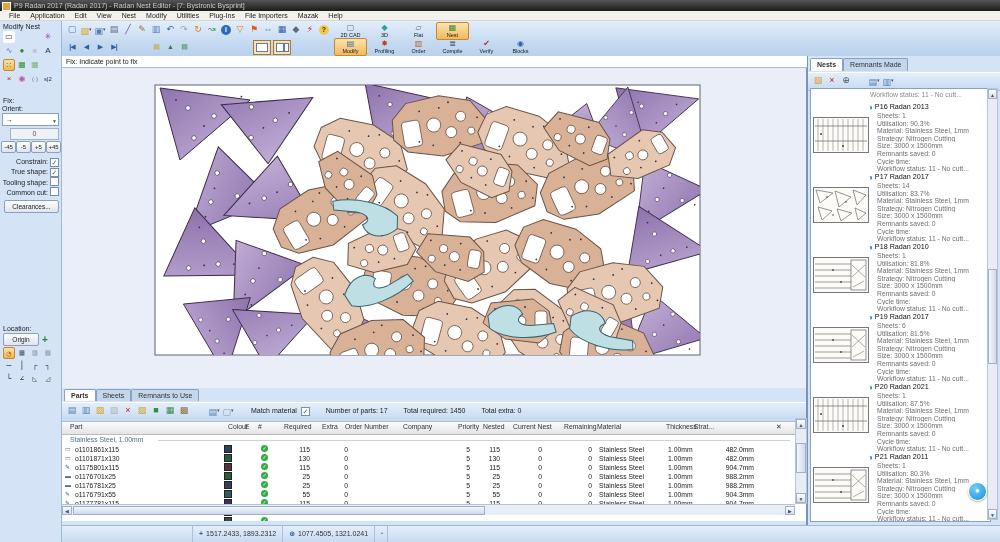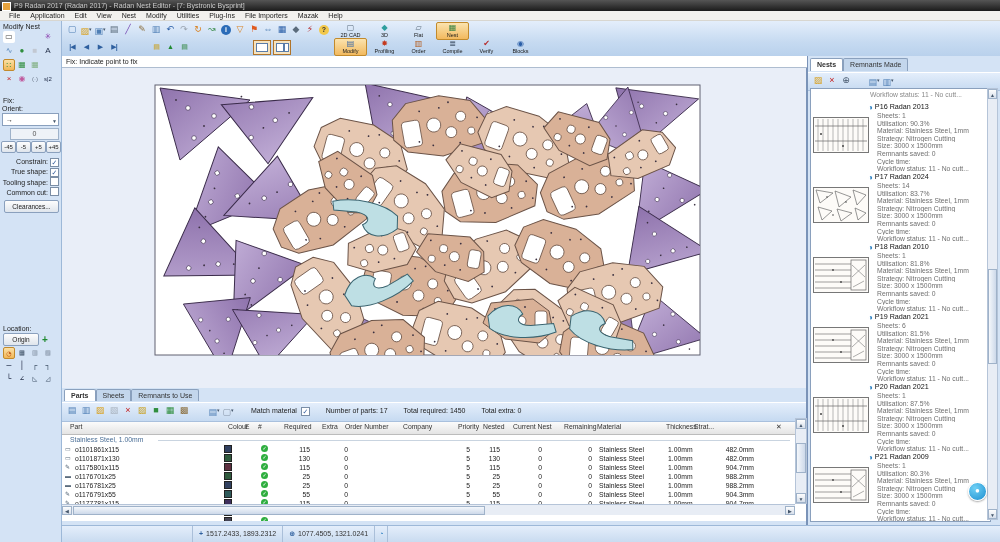--- a/index.html
+++ b/index.html
@@ -761,21 +761,21 @@
           <div class="nline">Workflow status: 11 - No cutt...</div>
         </div>
         <div class="nentry">
           <div class="nthumb"><svg width="56" height="36" viewBox="0 0 56 36">
               <rect x="0.5" y="0.5" width="55" height="35" fill="#fdfbf8" stroke="#777"></rect>
               <path d="M3,3 L20,6 L7,16 Z M22,4 L38,10 L26,20 Z M40,3 L53,8 L44,18 Z M5,20 L19,24 L9,33 Z M24,22 L39,26 L28,34 Z M42,21 L53,26 L45,33 Z" fill="none" stroke="#6a6a6a" stroke-width="0.7"></path>
               <circle cx="14" cy="10" r="0.8" fill="#444"></circle>
               <circle cx="33" cy="15" r="0.8" fill="#444"></circle>
               <circle cx="20" cy="28" r="0.8" fill="#444"></circle>
             </svg></div>
-          <div class="nhead"><span class="pie">◑</span><span>P17 Radan 2024</span></div>
+          <div class="nhead"><span class="pie">◑</span><span>P17 Radan 2017</span></div>
           <div class="nline">Sheets: 14</div>
           <div class="nline">Utilisation: 83.7%</div>
           <div class="nline">Material: Stainless Steel, 1mm</div>
           <div class="nline">Strategy: Nitrogen Cutting</div>
           <div class="nline">Size: 3000 x 1500mm</div>
           <div class="nline">Remnants saved: 0</div>
           <div class="nline">Cycle time:</div>
           <div class="nline">Workflow status: 11 - No cutt...</div>
         </div>
         <div class="nentry">
@@ -807,21 +807,21 @@
               <line x1="2" y1="7" x2="38" y2="7" stroke="#777" stroke-width="0.7"></line>
               <line x1="2" y1="13" x2="38" y2="13" stroke="#777" stroke-width="0.7"></line>
               <line x1="2" y1="19" x2="38" y2="19" stroke="#777" stroke-width="0.7"></line>
               <line x1="2" y1="25" x2="38" y2="25" stroke="#777" stroke-width="0.7"></line>
               <line x1="2" y1="31" x2="38" y2="31" stroke="#777" stroke-width="0.7"></line>
               <rect x="38" y="3" width="15" height="30" fill="none" stroke="#666" stroke-width="0.7"></rect>
               <path d="M39,8 L52,20 M39,20 L52,8 M40,30 L51,24" stroke="#777" stroke-width="0.6"></path>
               <circle cx="20" cy="13" r="0.9" fill="#444"></circle>
               <circle cx="28" cy="25" r="0.9" fill="#444"></circle>
             </svg></div>
-          <div class="nhead"><span class="pie">◑</span><span>P19 Radan 2021</span></div>
+          <div class="nhead"><span class="pie">◑</span><span>P19 Radan 2017</span></div>
           <div class="nline">Sheets: 6</div>
           <div class="nline">Utilisation: 81.5%</div>
           <div class="nline">Material: Stainless Steel, 1mm</div>
           <div class="nline">Strategy: Nitrogen Cutting</div>
           <div class="nline">Size: 3000 x 1500mm</div>
           <div class="nline">Remnants saved: 0</div>
           <div class="nline">Cycle time:</div>
           <div class="nline">Workflow status: 11 - No cutt...</div>
         </div>
         <div class="nentry">
@@ -858,21 +858,21 @@
               <line x1="2" y1="7" x2="38" y2="7" stroke="#777" stroke-width="0.7"></line>
               <line x1="2" y1="13" x2="38" y2="13" stroke="#777" stroke-width="0.7"></line>
               <line x1="2" y1="19" x2="38" y2="19" stroke="#777" stroke-width="0.7"></line>
               <line x1="2" y1="25" x2="38" y2="25" stroke="#777" stroke-width="0.7"></line>
               <line x1="2" y1="31" x2="38" y2="31" stroke="#777" stroke-width="0.7"></line>
               <rect x="38" y="3" width="15" height="30" fill="none" stroke="#666" stroke-width="0.7"></rect>
               <path d="M39,8 L52,20 M39,20 L52,8 M40,30 L51,24" stroke="#777" stroke-width="0.6"></path>
               <circle cx="20" cy="13" r="0.9" fill="#444"></circle>
               <circle cx="28" cy="25" r="0.9" fill="#444"></circle>
             </svg></div>
-          <div class="nhead"><span class="pie">◑</span><span>P21 Radan 2009</span></div>
+          <div class="nhead"><span class="pie">◑</span><span>P21 Radan 2011</span></div>
           <div class="nline">Sheets: 1</div>
           <div class="nline">Utilisation: 80.3%</div>
           <div class="nline">Material: Stainless Steel, 1mm</div>
           <div class="nline">Strategy: Nitrogen Cutting</div>
           <div class="nline">Size: 3000 x 1500mm</div>
           <div class="nline">Remnants saved: 0</div>
           <div class="nline">Cycle time:</div>
           <div class="nline">Workflow status: 11 - No cutt...</div>
         </div>
       </div>

